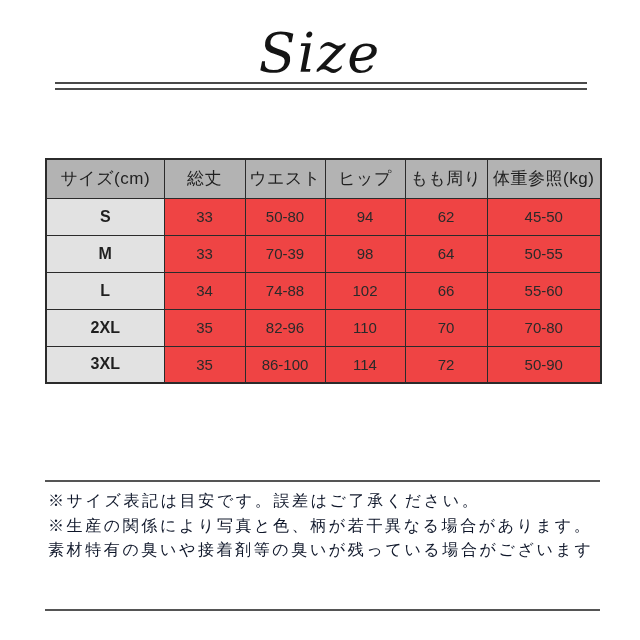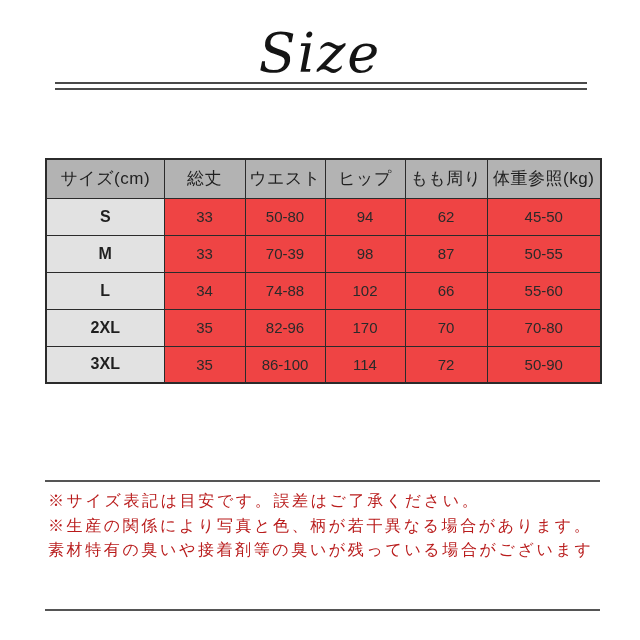--- a/index.html
+++ b/index.html
@@ -63,21 +63,21 @@
     color: #2a2a2a;
   }
   .notes-top-divider {
     position: absolute;
     left: 45px; width: 555px; top: 480px;
     border-top: 2px solid #555555;
   }
   .notes {
     position: absolute;
     left: 48px; top: 489px; width: 565px;
-    color: #b91c1c;
+    color: #0f172a;
     font-size: 16px;
     line-height: 24.5px;
     letter-spacing: 2.6px;
     white-space: nowrap;
   }
   .note-line { display: block; }
   .bottom-divider {
     position: absolute;
     left: 45px; width: 555px; top: 609px;
     border-top: 2px solid #555555;
@@ -116,36 +116,36 @@
       <td class="value-cell">50-80</td>
       <td class="value-cell">94</td>
       <td class="value-cell">62</td>
       <td class="value-cell">45-50</td>
     </tr>
     <tr>
       <td class="size-label-cell">M</td>
       <td class="value-cell">33</td>
       <td class="value-cell">70-39</td>
       <td class="value-cell">98</td>
-      <td class="value-cell">87</td>
+      <td class="value-cell">64</td>
       <td class="value-cell">50-55</td>
     </tr>
     <tr>
       <td class="size-label-cell">L</td>
       <td class="value-cell">34</td>
       <td class="value-cell">74-88</td>
       <td class="value-cell">102</td>
       <td class="value-cell">66</td>
       <td class="value-cell">55-60</td>
     </tr>
     <tr>
       <td class="size-label-cell">2XL</td>
       <td class="value-cell">35</td>
       <td class="value-cell">82-96</td>
-      <td class="value-cell">170</td>
+      <td class="value-cell">110</td>
       <td class="value-cell">70</td>
       <td class="value-cell">70-80</td>
     </tr>
     <tr>
       <td class="size-label-cell">3XL</td>
       <td class="value-cell">35</td>
       <td class="value-cell">86-100</td>
       <td class="value-cell">114</td>
       <td class="value-cell">72</td>
       <td class="value-cell">50-90</td>

